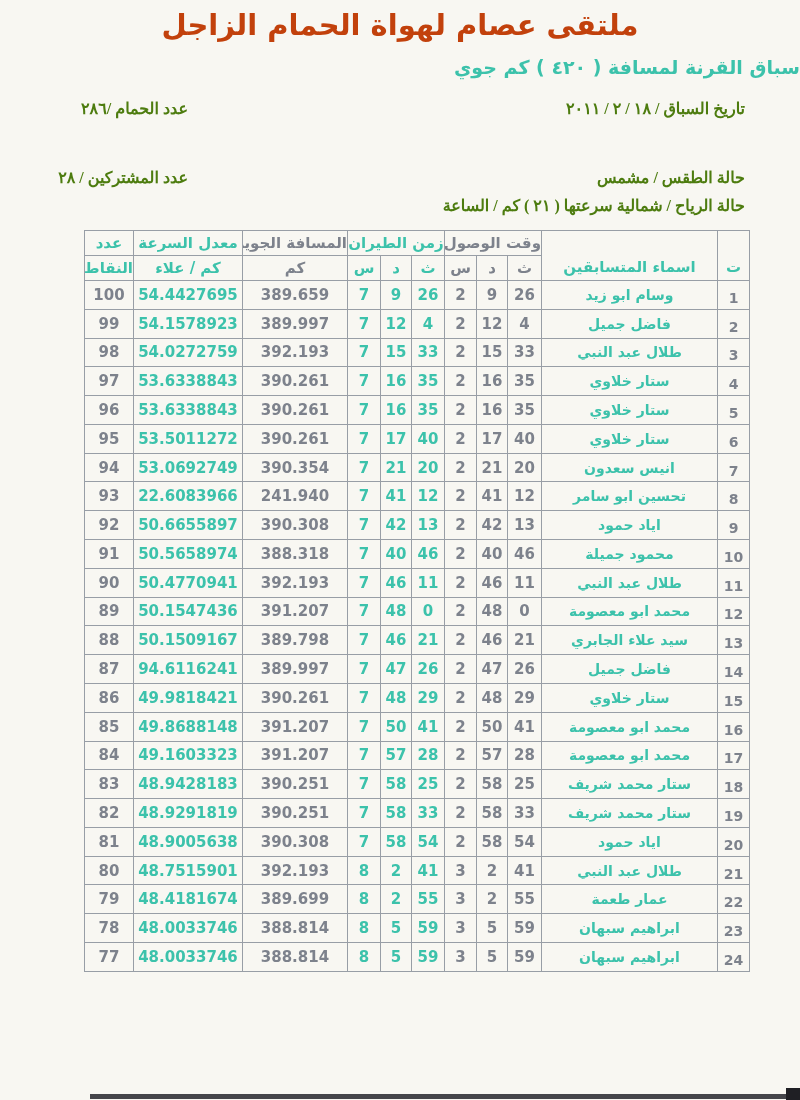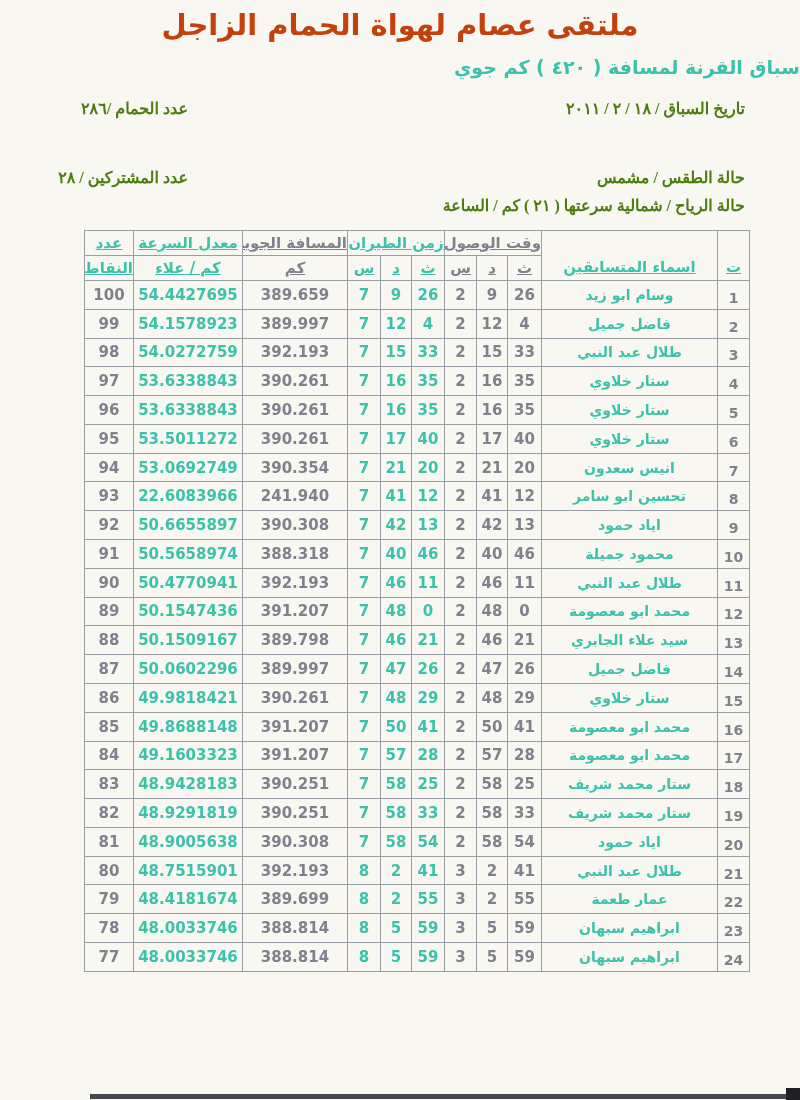--- a/index.html
+++ b/index.html
@@ -62,21 +62,21 @@
   table.results th, table.results td {
     border: 1.6px solid #989ea6;
     padding: 0;
     text-align: center;
     vertical-align: middle;
     font-weight: bold;
     overflow: hidden;
     white-space: nowrap;
   }
   thead tr { height: 25px; }
-  thead th { font-size: 15px; line-height: 1.1; text-decoration: underline; }
+  thead th { font-size: 15px; line-height: 1.1; }
   thead th.merged { vertical-align: bottom; padding-bottom: 5px; }
   tbody td { font-size: 15px; }
   tbody td.name-cell { font-size: 14px; }
   tbody td.rank-cell { font-size: 14px; padding-top: 6px; }
   tbody td.num { font-variant-numeric: tabular-nums; }
 
   .scan-bar {
     position: absolute;
     left: 90px; right: 0;
     top: 1094px; height: 5px;
@@ -312,21 +312,21 @@
         <tr>
           <td class="gray rank-cell num">14</td>
           <td class="teal name-cell">فاضل جميل</td>
           <td class="gray num">26</td>
           <td class="gray num">47</td>
           <td class="gray num">2</td>
           <td class="teal num">26</td>
           <td class="teal num">47</td>
           <td class="teal num">7</td>
           <td class="gray num">389.997</td>
-          <td class="teal num">50.0602296</td>
+          <td class="teal num">94.6116241</td>
           <td class="gray num">87</td>
         </tr>
         <tr>
           <td class="gray rank-cell num">15</td>
           <td class="teal name-cell">ستار خلاوي</td>
           <td class="gray num">29</td>
           <td class="gray num">48</td>
           <td class="gray num">2</td>
           <td class="teal num">29</td>
           <td class="teal num">48</td>

